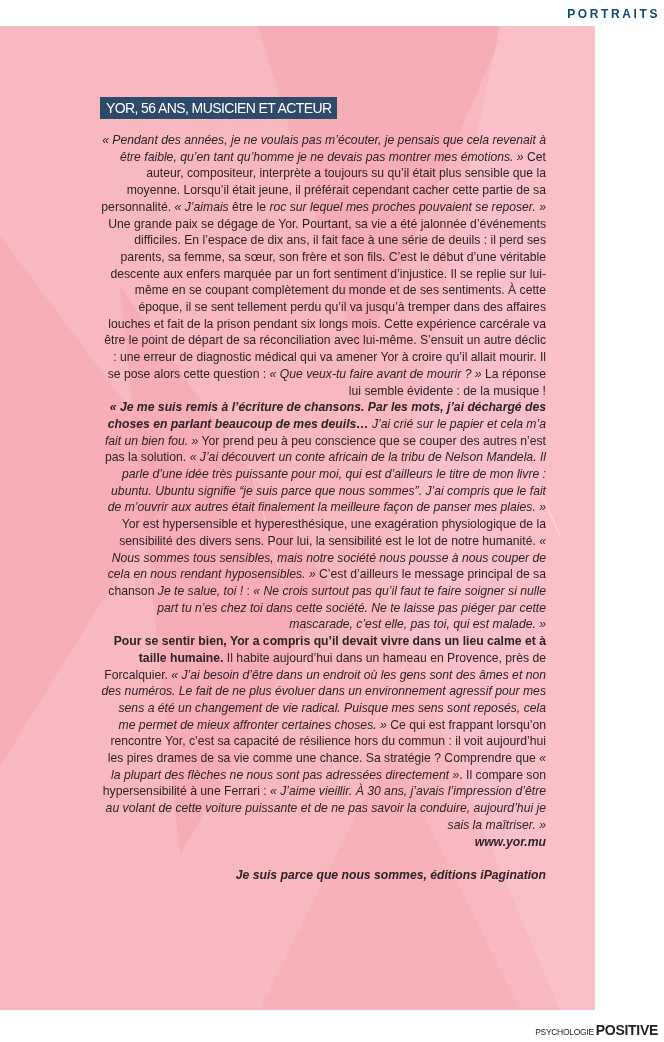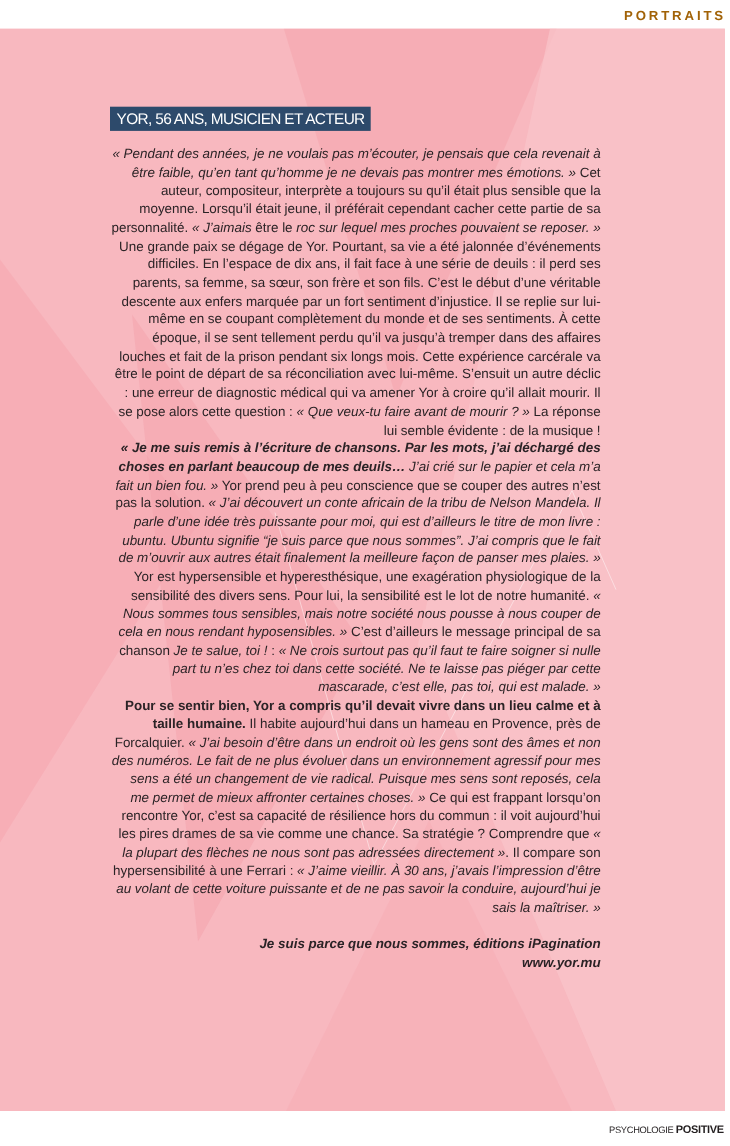--- a/index.html
+++ b/index.html
@@ -1,28 +1,28 @@
 <!DOCTYPE html>
 <html><head>
 <meta charset="utf-8">
 <style>
   html, body { margin:0; padding:0; }
   body { width:664px; height:1042px; background:#ffffff; position:relative; overflow:hidden;
          font-family:"Liberation Sans", sans-serif; color:#2b2326; }
   .section-label { position:absolute; top:7px; right:4px; font-size:12px; font-weight:bold;
-         letter-spacing:2.6px; color:#a16207; }
-  .panel { position:absolute; left:0; top:26px; width:659px; height:984px; background:#f8b8bf; overflow:hidden; }
+         letter-spacing:2.6px; color:#0c4a6e; }
+  .panel { position:absolute; left:0; top:26px; width:595px; height:984px; background:#f8b8bf; overflow:hidden; }
   .panel svg.bg { position:absolute; left:0; top:0; }
   .title-box { position:absolute; left:100px; top:97px; height:22px; padding:0 6px; background:#2d4a6b;
          color:#ffffff; font-size:14px; line-height:22px; letter-spacing:-0.6px; white-space:nowrap; }
   .article { position:absolute; left:100px; top:132px; width:446px; font-size:12.2px; line-height:16.7px; color:#2b2326;text-align:right; }
   .article p { margin:0; }
   .credits { margin-top:16.7px !important; font-weight:bold; font-style:italic; }
   .footer-brand { position:absolute; right:6px; top:1022px; font-size:8.5px; color:#231f20; letter-spacing:-0.3px; white-space:nowrap; }
-  .footer-brand .b { font-weight:bold; font-size:10px; }
+  .footer-brand .b { font-weight:bold; font-size:14px; }
 </style>
 </head>
 <body>
 
 <div class="section-label">PORTRAITS</div>
 
 <div class="panel">
   <svg class="bg" width="659" height="984" viewBox="0 0 659 984">
     <polygon points="258,0 506,0 360,335" fill="#f5a9b1" opacity="0.75"></polygon>
     <polygon points="500,0 659,0 659,984 560,984 380,560" fill="#fac5ca" opacity="0.7"></polygon>
@@ -33,19 +33,19 @@
   </svg>
 
   <div class="title-box" style="top:71px;">YOR, 56 ANS, MUSICIEN ET ACTEUR</div>
 </div>
 
 <div class="article">
   <p><span style="font-style: italic;">« Pendant des années, je ne voulais pas m’écouter, je pensais que cela revenait à être faible, qu’en tant qu’homme je ne devais pas montrer mes émotions. »</span><span> Cet auteur, compositeur, interprète a toujours su qu’il était plus sensible que la moyenne. Lorsqu’il était jeune, il préférait cependant cacher cette partie de sa personnalité. </span><span style="font-style: italic;">« J’aimais</span><span> être le </span><span style="font-style: italic;">roc sur lequel mes proches pouvaient se reposer. »</span><span> Une grande paix se dégage de Yor. Pourtant, sa vie a été jalonnée d’événements difficiles. En l’espace de dix ans, il fait face à une série de deuils : il perd ses parents, sa femme, sa sœur, son frère et son fils. C’est le début d’une véritable descente aux enfers marquée par un fort sentiment d’injustice. Il se replie sur lui-même en se coupant complètement du monde et de ses sentiments. À cette époque, il se sent tellement perdu qu’il va jusqu’à tremper dans des affaires louches et fait de la prison pendant six longs mois. Cette expérience carcérale va être le point de départ de sa réconciliation avec lui-même. S’ensuit un autre déclic : une erreur de diagnostic médical qui va amener Yor à croire qu’il allait mourir. Il se pose alors cette question : </span><span style="font-style: italic;">« Que veux-tu faire avant de mourir ? »</span><span> La réponse lui semble évidente : de la musique !</span></p>
   <p><span style="font-style: italic; font-weight: bold;">« Je me suis remis à l’écriture de chansons. Par les mots, j’ai déchargé des choses en parlant beaucoup de mes deuils…</span><span style="font-style: italic;"> J’ai crié sur le papier et cela m’a fait un bien fou. »</span><span> Yor prend peu à peu conscience que se couper des autres n’est pas la solution. </span><span style="font-style: italic;">« J’ai découvert un conte africain de la tribu de Nelson Mandela. Il parle d’une idée très puissante pour moi, qui est d’ailleurs le titre de mon livre : ubuntu. Ubuntu signifie “je suis parce que nous sommes”. J’ai compris que le fait de m’ouvrir aux autres était finalement la meilleure façon de panser mes plaies. »</span></p>
   <p><span>Yor est hypersensible et hyperesthésique, une exagération physiologique de la sensibilité des divers sens. Pour lui, la sensibilité est le lot de notre humanité. </span><span style="font-style: italic;">« Nous sommes tous sensibles, mais notre société nous pousse à nous couper de cela en nous rendant hyposensibles. »</span><span> C’est d’ailleurs le message principal de sa chanson </span><span style="font-style: italic;">Je te salue, toi !</span><span> : </span><span style="font-style: italic;">« Ne crois surtout pas qu’il faut te faire soigner si nulle part tu n’es chez toi dans cette société. Ne te laisse pas piéger par cette mascarade, c’est elle, pas toi, qui est malade. »</span></p>
   <p><span style="font-weight: bold;">Pour se sentir bien, Yor a compris qu’il devait vivre dans un lieu calme et à taille humaine.</span><span> Il habite aujourd’hui dans un hameau en Provence, près de Forcalquier. </span><span style="font-style: italic;">« J’ai besoin d’être dans un endroit où les gens sont des âmes et non des numéros. Le fait de ne plus évoluer dans un environnement agressif pour mes sens a été un changement de vie radical. Puisque mes sens sont reposés, cela me permet de mieux affronter certaines choses. »</span><span> Ce qui est frappant lorsqu’on rencontre Yor, c’est sa capacité de résilience hors du commun : il voit aujourd’hui les pires drames de sa vie comme une chance. Sa stratégie ? Comprendre que </span><span style="font-style: italic;">« la plupart des flèches ne nous sont pas adressées directement »</span><span>. Il compare son hypersensibilité à une Ferrari : </span><span style="font-style: italic;">« J’aime vieillir. À 30 ans, j’avais l’impression d’être au volant de cette voiture puissante et de ne pas savoir la conduire, aujourd’hui je sais la maîtriser. »</span></p>
+  <p class="credits" style="margin-top:0 !important">www.yor.mu</p>
   <p class="credits">Je suis parce que nous sommes, éditions iPagination</p>
-  <p class="credits" style="margin-top:0 !important">www.yor.mu</p>
 </div>
 
 <div class="footer-brand">
   <span>PSYCHOLOGIE </span><span class="b">POSITIVE</span>
 </div>
 
 </body></html>

